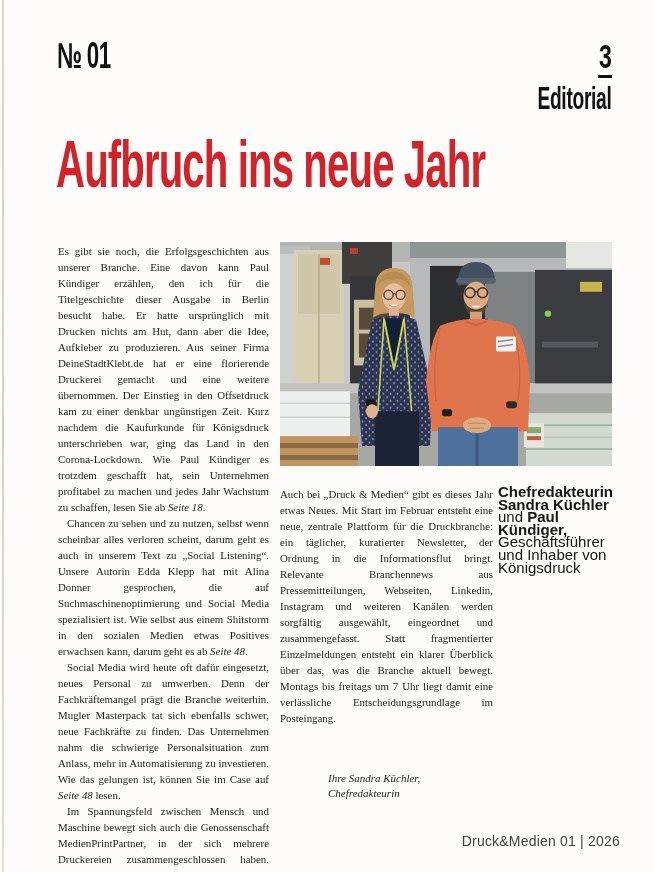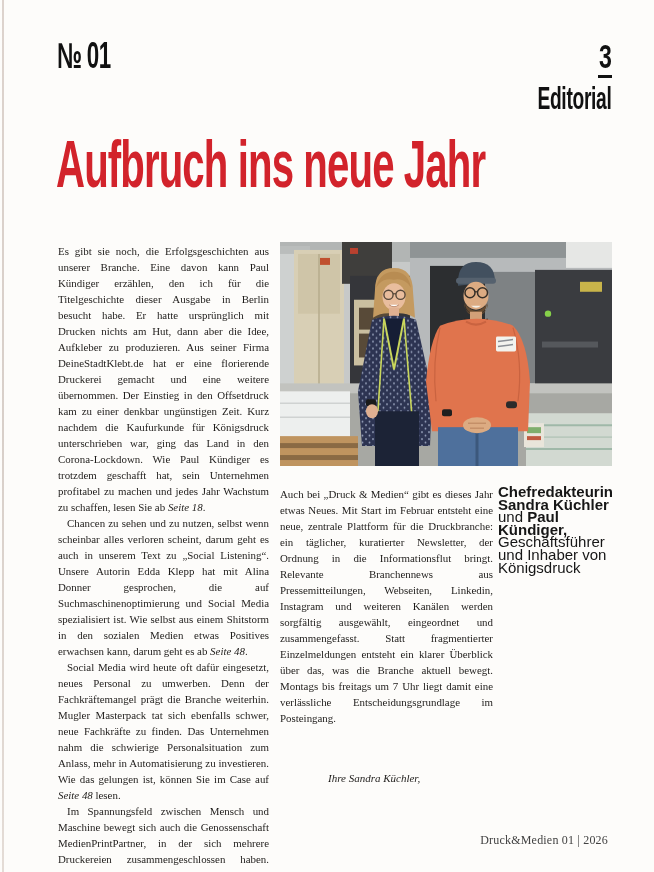--- a/index.html
+++ b/index.html
@@ -62,23 +62,23 @@
   }
   .photo svg { display:block; width:100%; height:100%; }
   
   .caption {
     position:absolute; left:498px; top:486px; width:116px;
     font-family:"Liberation Sans", sans-serif;
     font-size:15px; line-height:12.6px; color:#161616;
   }
   
   .footer {
-    position:absolute; right:46px; top:833px;
-    font-family:Liberation Serif, serif;
-    font-size:12px; letter-spacing:0.2px; color:#414141;
+    position:absolute; right:34px; top:833px;
+    font-family:Liberation Sans, sans-serif;
+    font-size:14px; letter-spacing:0.2px; color:#414141;
   }
 </style>
 </head>
 <body>
 
 <div class="page-edge"></div>
 
 <div class="issue-label">№ 01</div>
 
 <div class="folio">
@@ -205,15 +205,16 @@
 </div>
 
 <div class="col col-2">
     <p class="para">Auch bei „Druck &amp; Medien“ gibt es dieses Jahr etwas Neues. Mit Start im Februar entsteht eine neue, zentrale Plattform für die Druckbranche: ein täglicher, kuratierter Newsletter, der Ordnung in die Informationsflut bringt. Relevante Branchennews aus Pressemitteilungen, Webseiten, Linkedin, Instagram und weiteren Kanälen werden sorgfältig ausgewählt, eingeordnet und zusammengefasst. Statt fragmentierter Einzelmeldungen entsteht ein klarer Überblick über das, was die Branche aktuell bewegt. Montags bis freitags um 7 Uhr liegt damit eine verlässliche Entscheidungsgrundlage im Posteingang.</p>
   </div>
 
 <div class="caption"><span style="font-weight: bold;">Chefredakteurin Sandra Küchler</span><span> und </span><span style="font-weight: bold;">Paul Kündiger,</span><span> Geschäftsführer und Inhaber von Königsdruck</span></div>
 
 <div class="signature">
   <div>Ihre Sandra Küchler,</div>
+  <div>Chefredakteurin</div>
 </div>
 
 <div class="footer">Druck&amp;Medien 01 | 2026</div>
 
 </body></html>

